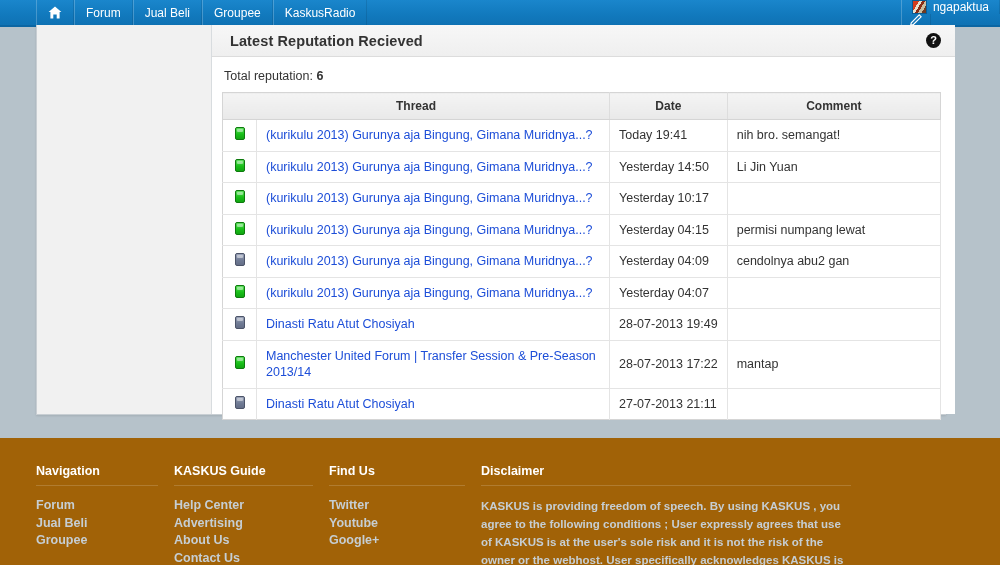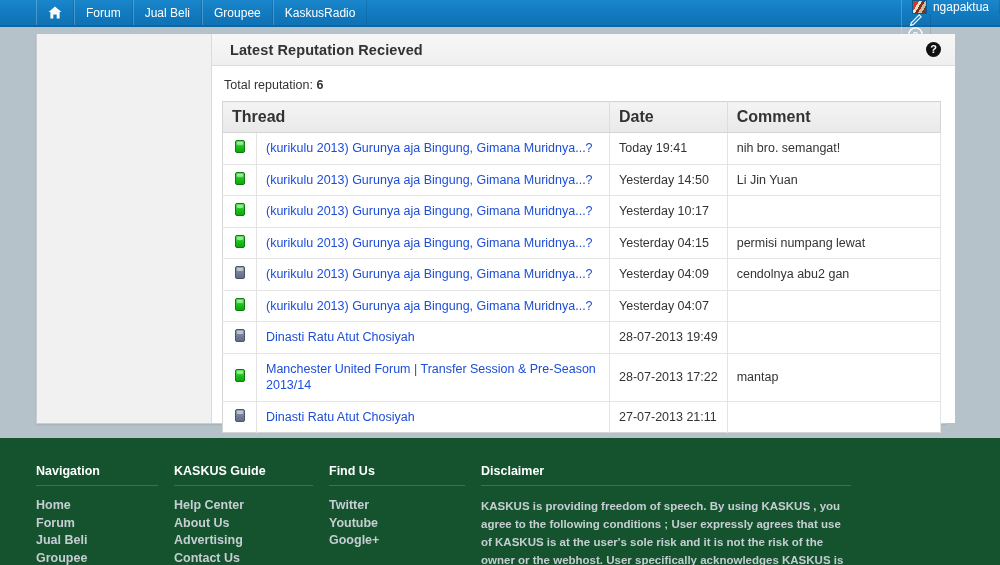--- a/index.html
+++ b/index.html
@@ -55,21 +55,21 @@
     width: 30px;
     color: #ffffff;
     border-left: 1px solid rgba(255,255,255,0.22);
     border-right: 1px solid rgba(0,0,0,0.10);
     cursor: pointer;
   }
   .nav-icon-btn:last-child { margin-right: 12px; }
 
   
   .page-wrap {
-    position: absolute; top: 34px; left: 0;
+    position: absolute; top: 25px; left: 0;
     width: 1000px; height: 411px;
   }
   .content-card {
     position: absolute;
     left: 36px; top: 0;
     width: 910px; height: 390px;
     background: #ffffff;
     border: 1px solid #c8ced3;
     border-top: none;
     box-shadow: 0 1px 2px rgba(0,0,0,0.10);
@@ -121,25 +121,25 @@
     width: 719px;
     border-collapse: collapse;
     border: 1px solid #d5d5d5;
     font-size: 12.5px;
     background: #ffffff;
   }
   table.rep-table thead th {
     background: linear-gradient(to bottom, #f4f4f4 0%, #e9e9e9 100%);
     border-bottom: 1px solid #d5d5d5;
     border-right: 1px solid #dddddd;
-    text-align: left;
+    text-align: center;
     font-weight: bold;
     color: #333333;
     padding: 6px 9px;
-    font-size: 16px;
+    font-size: 12px;
     height: 26px;
   }
   table.rep-table thead th:last-child { border-right: none; }
   table.rep-table td {
     border-bottom: 1px solid #e4e4e4;
     border-right: 1px solid #e4e4e4;
     padding: 7px 9px;
     color: #333333;
     vertical-align: middle;
   }
@@ -176,21 +176,21 @@
   .rep-chip::after {
     content: ""; position: absolute;
     left: 1px; top: 1px; right: 1px; height: 3px;
     background: rgba(255,255,255,0.45); border-radius: 1px;
   }
 
   
   .footer {
     position: absolute; left: 0; top: 438px;
     width: 1000px; height: 127px;
-    background: #14532d;
+    background: #a16207;
     color: #ffffff;
     overflow: hidden;
   }
   .footer-inner {
     display: flex;
     padding: 26px 0 0 36px;
   }
   .fcol { flex: 0 0 auto; }
   .fcol.nav-col   { width: 138px; }
   .fcol.guide-col { width: 155px; }
@@ -351,32 +351,31 @@
     </div>
   </div>
 </div>
 
 <div class="footer">
   <div class="footer-inner">
 
     <div class="fcol nav-col">
       <h4>Navigation</h4>
       <div class="rule"></div>
-      <a class="flink">Home</a>
       <a class="flink">Forum</a>
       <a class="flink">Jual Beli</a>
       <a class="flink">Groupee</a>
     </div>
 
     <div class="fcol guide-col">
       <h4>KASKUS Guide</h4>
       <div class="rule"></div>
       <a class="flink">Help Center</a>
+      <a class="flink">Advertising</a>
       <a class="flink">About Us</a>
-      <a class="flink">Advertising</a>
       <a class="flink">Contact Us</a>
     </div>
 
     <div class="fcol find-col">
       <h4>Find Us</h4>
       <div class="rule"></div>
       <a class="flink">Twitter</a>
       <a class="flink">Youtube</a>
       <a class="flink">Google+</a>
     </div>

